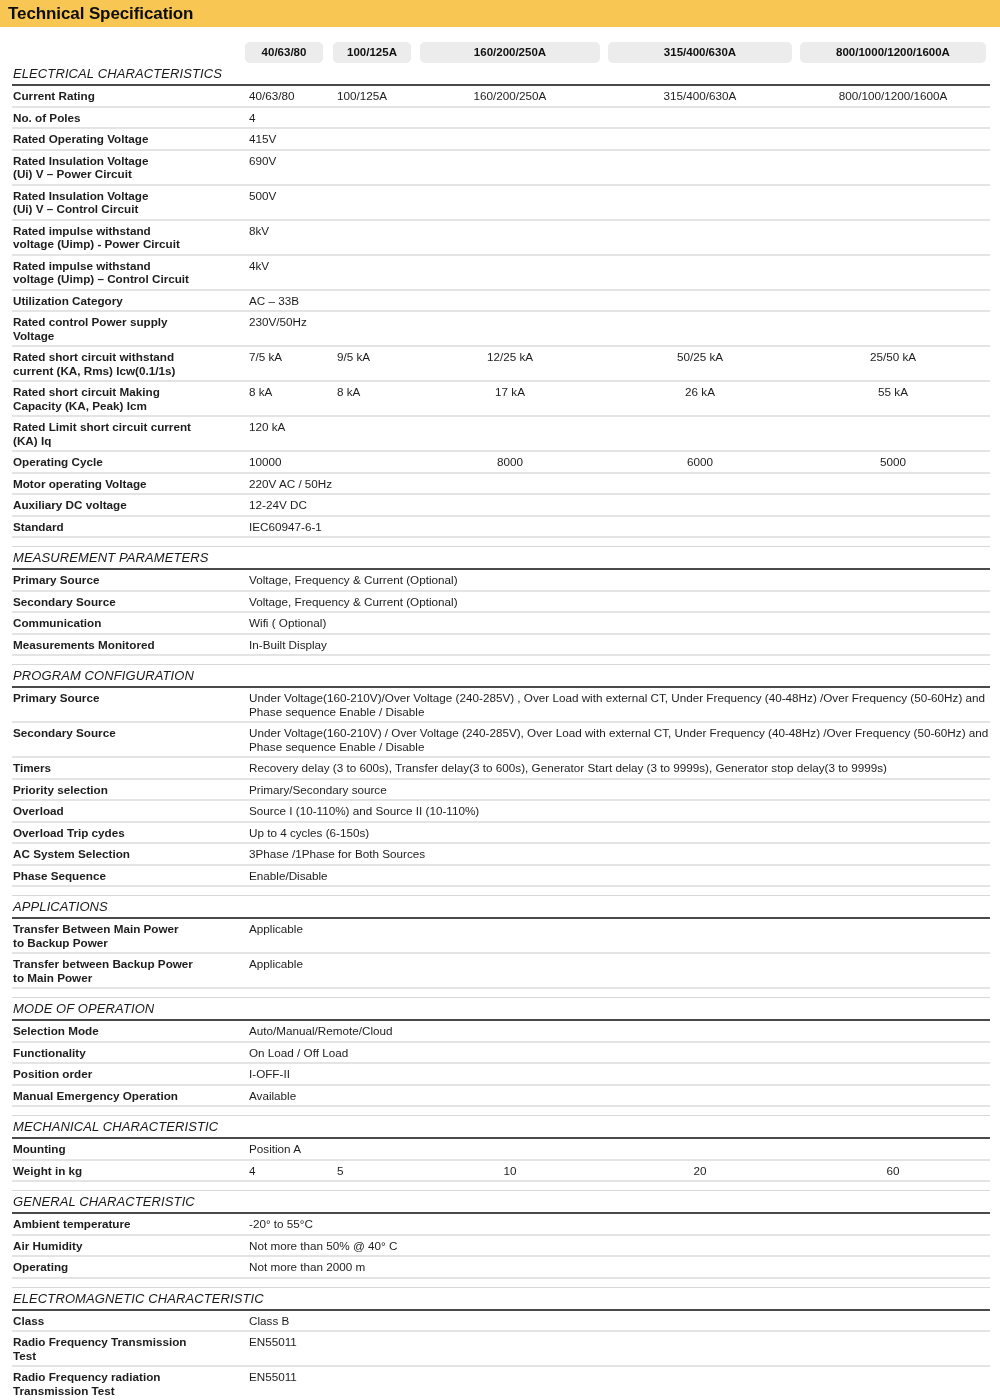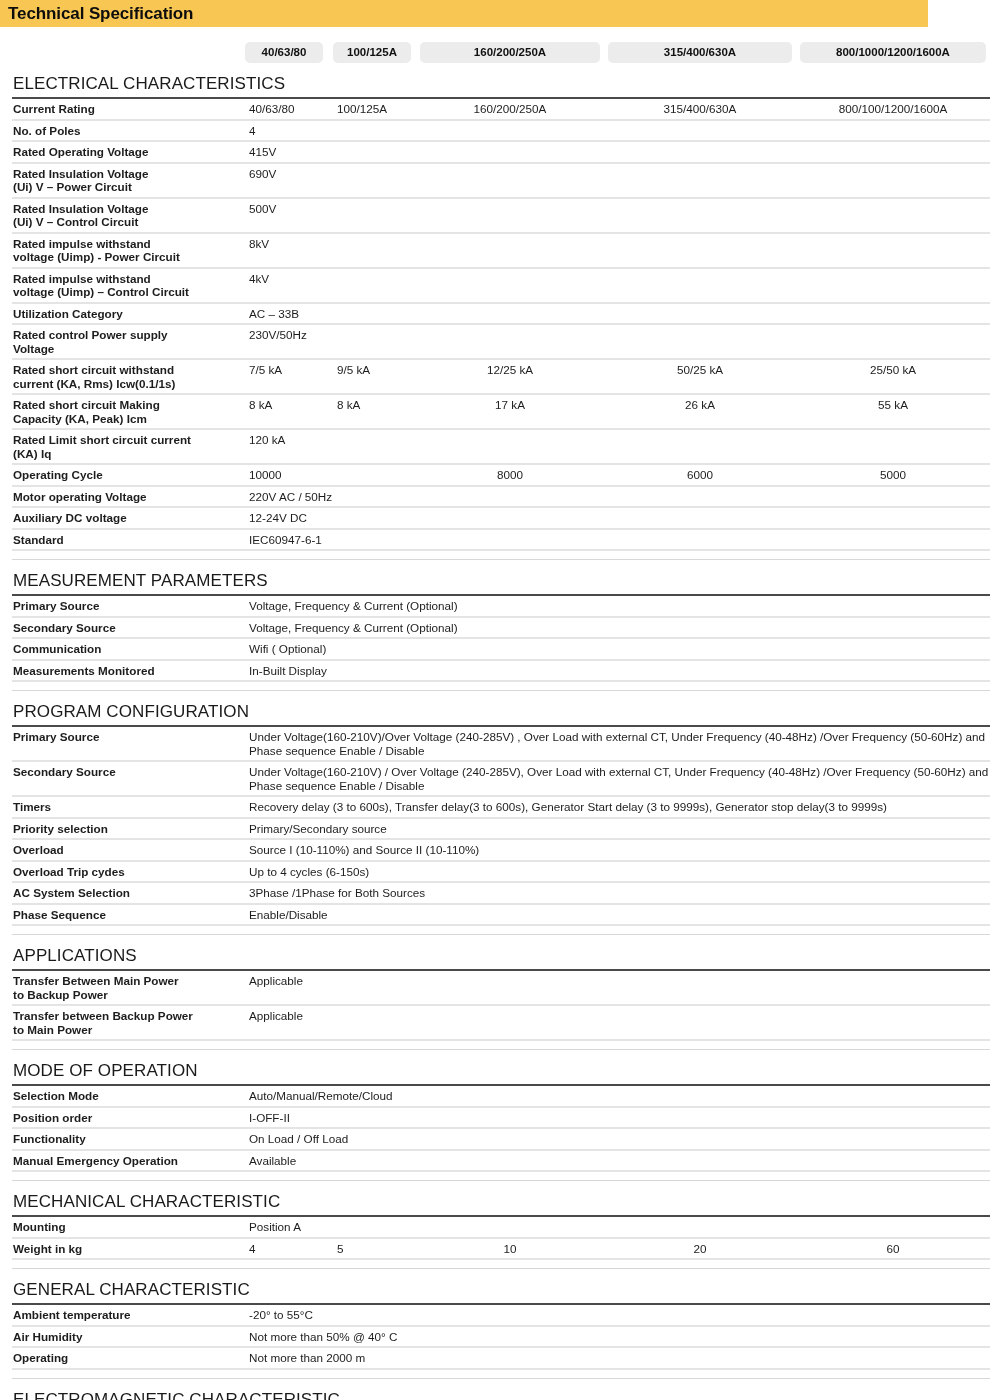--- a/index.html
+++ b/index.html
@@ -7,21 +7,21 @@
   body {
     width:1000px; height:1400px;
     background:#ffffff;
     font-family:"Liberation Sans", sans-serif;
     color:#1a1a1a;
     overflow:hidden;
   }
 
   
   .title-bar{
-    width:928px; height:27px;
+    width:1000px; height:27px;
     background:#f8c652;
     display:flex; align-items:center;
     padding-left:8px;
   }
   .title-bar .title-text{
     font-size:17px; font-weight:bold; color:#0d0d0d;
     letter-spacing:-0.1px;
   }
 
   
@@ -56,26 +56,27 @@
     white-space:nowrap;
     line-height:13px;
   }
   .badge.narrow{ margin:0 5px; }
 
   
   .sect-cell{
     padding:0;
   }
   .sect{
-    font-size:17px;
+    font-size:13px;
     color:#1a1a1a;
     letter-spacing:0.1px;
-    padding:11px 0 3px 1px;
+    padding:3px 0 3px 1px;
     border-top:1px solid #d8d8d8;
     border-bottom:2px solid #4a4a4a;
+    font-style:italic;
   }
   .sect.first{ border-top:none; }
 
   
   tr.data-row td{
     font-size:11.7px;
     line-height:13.5px;
     color:#1d1d1d;
     padding:3px 0 3px 0;
     vertical-align:top;
@@ -301,26 +302,26 @@
         <tr class="sect-row">
           <td colspan="6" class="sect-cell">
             <div class="sect">MODE OF OPERATION</div>
           </td>
         </tr>
         <tr class="data-row">
           <td class="lbl">Selection Mode</td>
           <td colspan="5" class="val">Auto/Manual/Remote/Cloud</td>
         </tr>
         <tr class="data-row">
+          <td class="lbl">Functionality</td>
+          <td colspan="5" class="val">On Load / Off Load</td>
+        </tr>
+        <tr class="data-row">
           <td class="lbl">Position order</td>
           <td colspan="5" class="val">I-OFF-II</td>
-        </tr>
-        <tr class="data-row">
-          <td class="lbl">Functionality</td>
-          <td colspan="5" class="val">On Load / Off Load</td>
         </tr>
         <tr class="data-row">
           <td class="lbl">Manual Emergency Operation</td>
           <td colspan="5" class="val">Available</td>
         </tr>
         <tr class="gap">
           <td colspan="6"></td>
         </tr>
         <tr class="sect-row">
           <td colspan="6" class="sect-cell">

